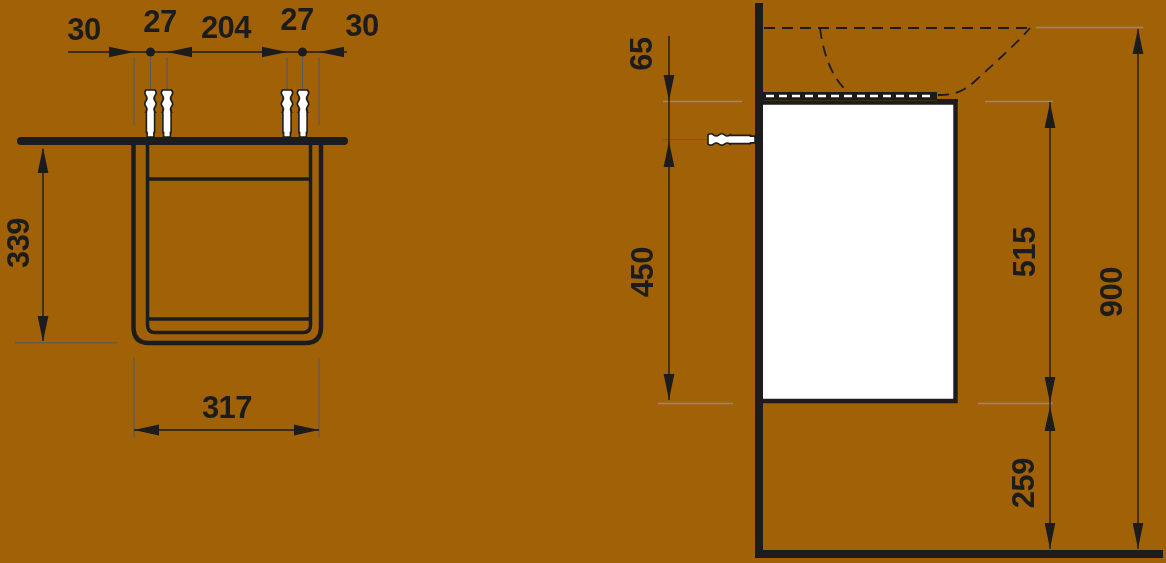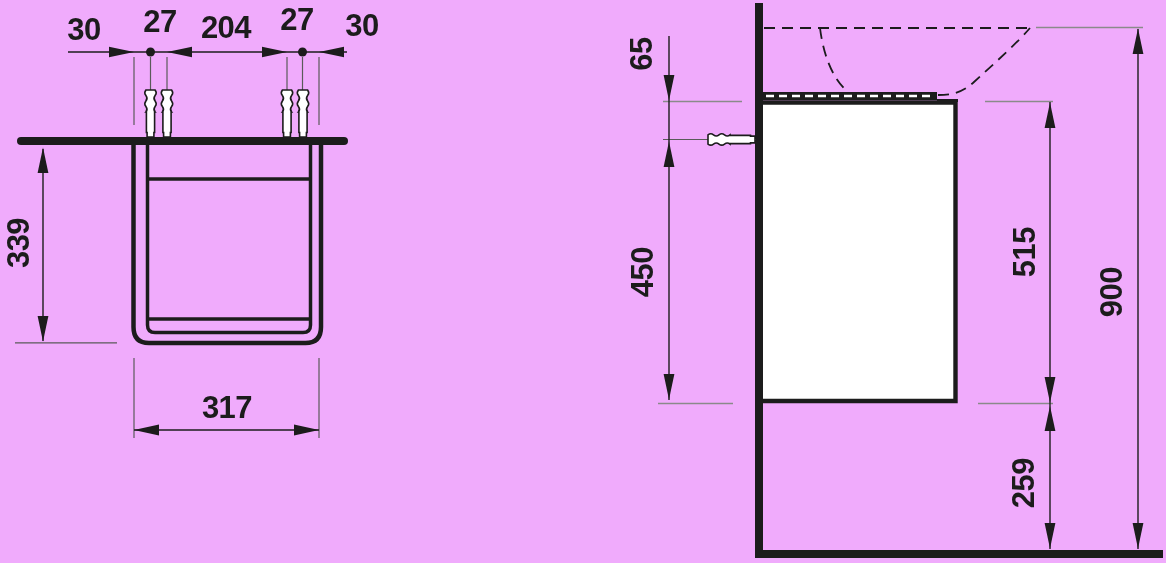--- a/index.html
+++ b/index.html
@@ -1,16 +1,16 @@
 <!DOCTYPE html>
 <html><head>
 <meta charset="utf-8">
 <style>
   html,body{margin:0;padding:0;background:#ffffff;}
-  .stage{position:relative;width:1166px;height:563px;background:#f0abfc;overflow:hidden;
+  .stage{position:relative;width:1166px;height:563px;background:#a16207;overflow:hidden;
          font-family:"Liberation Sans", sans-serif;}
   svg text{font-family:"Liberation Sans", sans-serif;font-weight:bold;font-size:31px;
            fill:#1c1c1c;letter-spacing:-0.5px;}
   .ln{stroke:#1c1c1c;stroke-width:1.4;fill:none;}
   .ext{stroke:#8a8a8a;stroke-width:1.4;fill:none;}
   .ext-dark{stroke:#5a5a5a;stroke-width:1.2;fill:none;}
   .arrow{fill:#1c1c1c;stroke:none;}
   .dot{fill:#1c1c1c;stroke:none;}
   .solid{fill:#1c1c1c;stroke:none;}
   .outline-thick{stroke:#1c1c1c;stroke-width:4.5;fill:none;}

